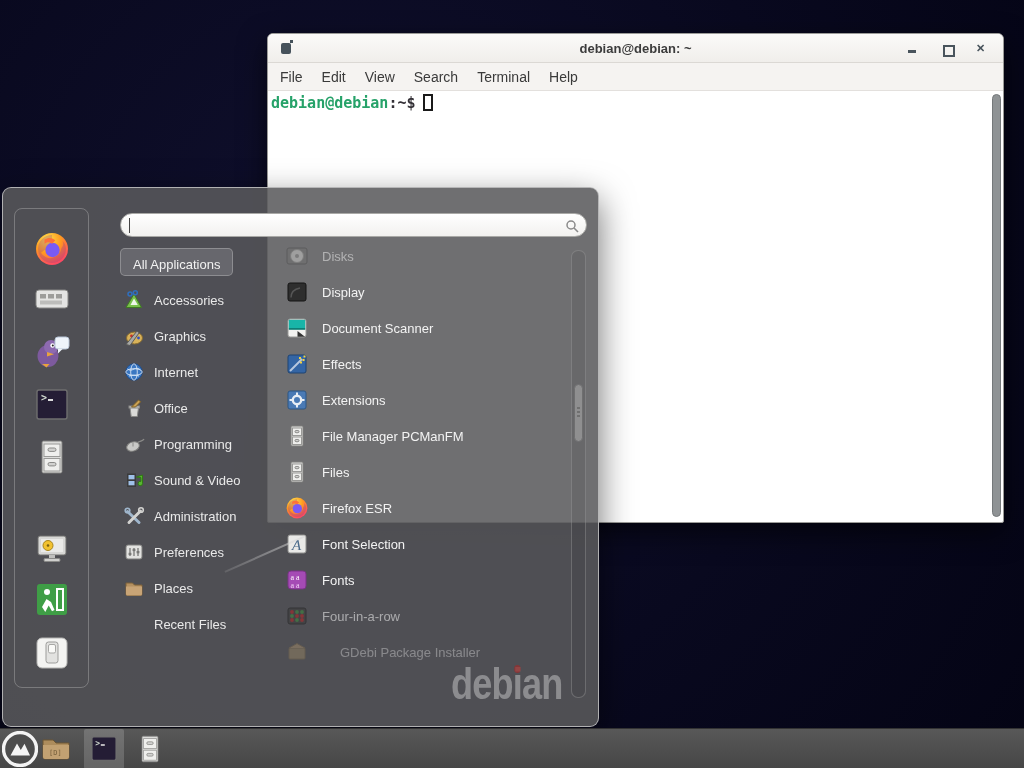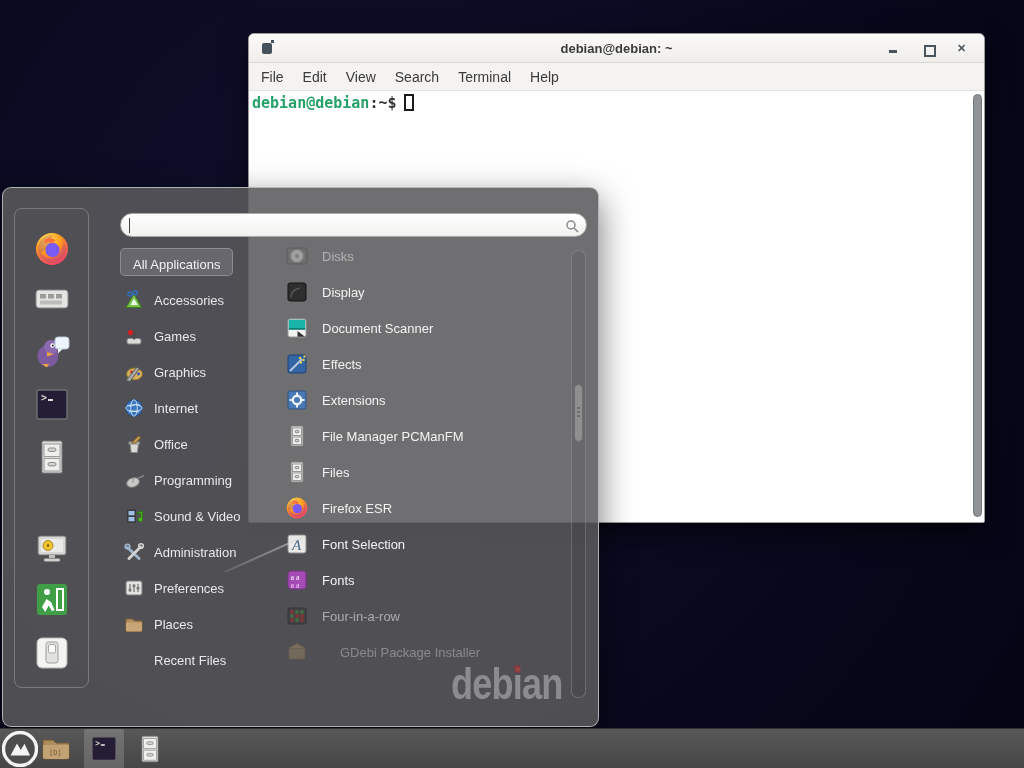--- a/index.html
+++ b/index.html
@@ -1,21 +1,21 @@
 <!DOCTYPE html>
 <html><head>
 <meta charset="utf-8">
 <style>
   * { margin:0; padding:0; box-sizing:border-box; }
   html,body { width:1024px; height:768px; overflow:hidden; font-family:"Liberation Sans",sans-serif; }
   #desktop { position:relative; width:1024px; height:768px; overflow:hidden;
     background: radial-gradient(circle at 35% 35%, #10102e 0%, #09091f 55%, #040414 100%); }
 
   
-  #term { position:absolute; left:248px; top:33px; width:737px; height:490px;
+  #term { position:absolute; left:267px; top:33px; width:737px; height:490px;
     background:#ffffff; border:1px solid #9b9b98; border-radius:6px 6px 2px 2px;
     box-shadow:0 10px 28px rgba(0,0,0,0.6); }
   #term .titlebar { position:relative; height:29px; background:linear-gradient(#fbfaf9,#f0eeeb);
     border-bottom:1px solid #dbd8d4; border-radius:5px 5px 0 0; }
   #term .title { position:absolute; left:0; right:0; top:0; line-height:29px; text-align:center;
     font-size:13px; font-weight:bold; color:#3c3c3c; }
   .win-icon { position:absolute; left:13px; top:9px; width:10px; height:11px;
     background:#46525b; border-radius:2px; }
   .win-icon::after { content:""; position:absolute; right:-2px; top:-3px; width:3px; height:3px; background:#46525b; }
   .tb-btn { position:absolute; top:0; width:26px; height:29px; cursor:default; }
@@ -214,29 +214,20 @@
               <path d="M3 18.5 L11 5 L18.5 18.5 Z" fill="#79c04b" stroke="#3e7a22"></path>
               <path d="M7.5 16 L11 9.5 L14.8 16 Z" fill="#eef6e8"></path>
               <circle cx="7" cy="5" r="2" fill="none" stroke="#2f6fbe" stroke-width="1.5"></circle>
               <circle cx="12.3" cy="3.8" r="2" fill="none" stroke="#2f6fbe" stroke-width="1.5"></circle>
             </svg>
           </span>
           <span>Accessories</span>
         </div><div class="cat-row">
           <span class="cat-ic">
             <svg viewBox="0 0 22 22">
-              <rect x="4" y="13.5" width="14" height="5.5" rx="2" fill="#dadad8" stroke="#8a8a88"></rect>
-              <rect x="10.2" y="6.5" width="2" height="8" fill="#4a4a4a"></rect>
-              <circle cx="7.5" cy="7.5" r="2.7" fill="#cc2222"></circle>
-            </svg>
-          </span>
-          <span>Games</span>
-        </div><div class="cat-row">
-          <span class="cat-ic">
-            <svg viewBox="0 0 22 22">
               <ellipse cx="11.5" cy="13" rx="8" ry="6" fill="#d8b25a" stroke="#8a6d2f"></ellipse>
               <circle cx="8.5" cy="11" r="1.4" fill="#c03030"></circle>
               <circle cx="12.5" cy="10.3" r="1.4" fill="#2f8a3a"></circle>
               <circle cx="15.5" cy="13" r="1.4" fill="#3050c0"></circle>
               <path d="M3 19.5 L14 6 l2.2 1.8 L7 20.5z" fill="#a8a8a6" stroke="#5a5a58"></path>
             </svg>
           </span>
           <span>Graphics</span>
         </div><div class="cat-row">
           <span class="cat-ic">

